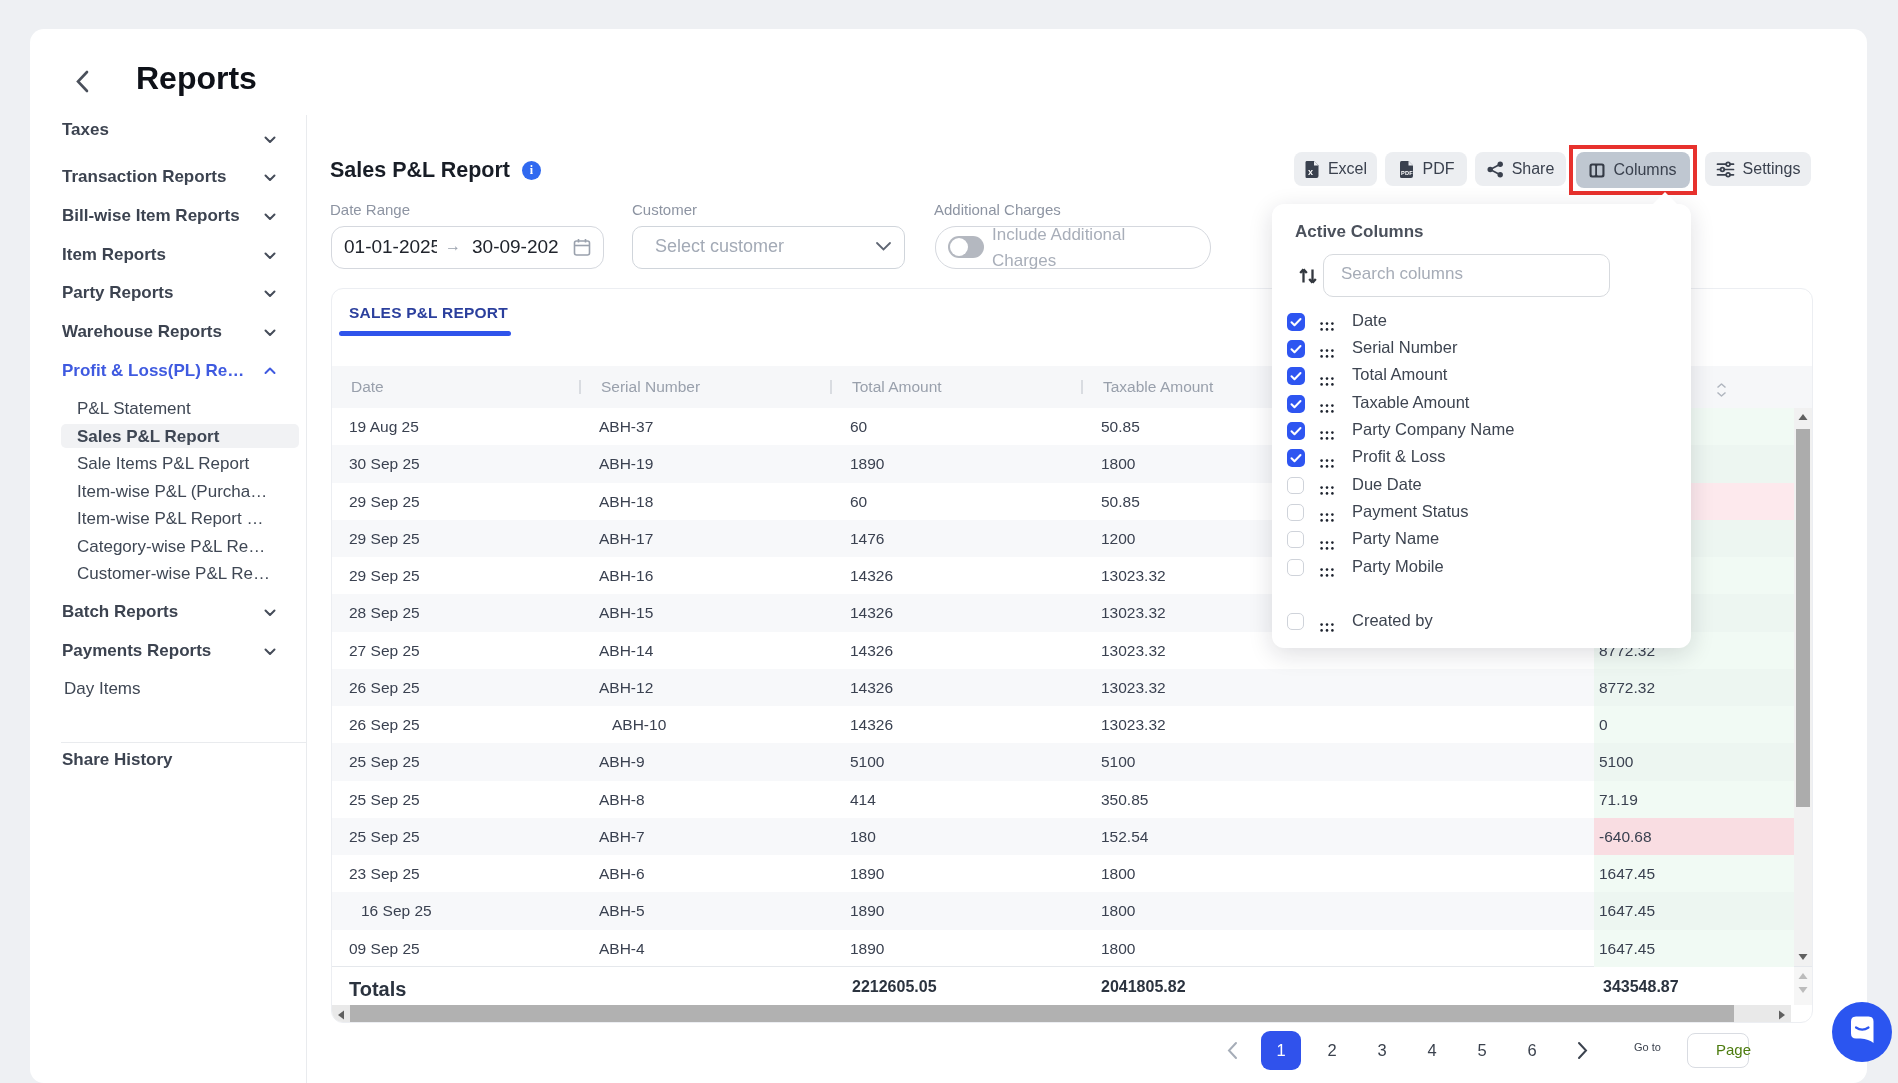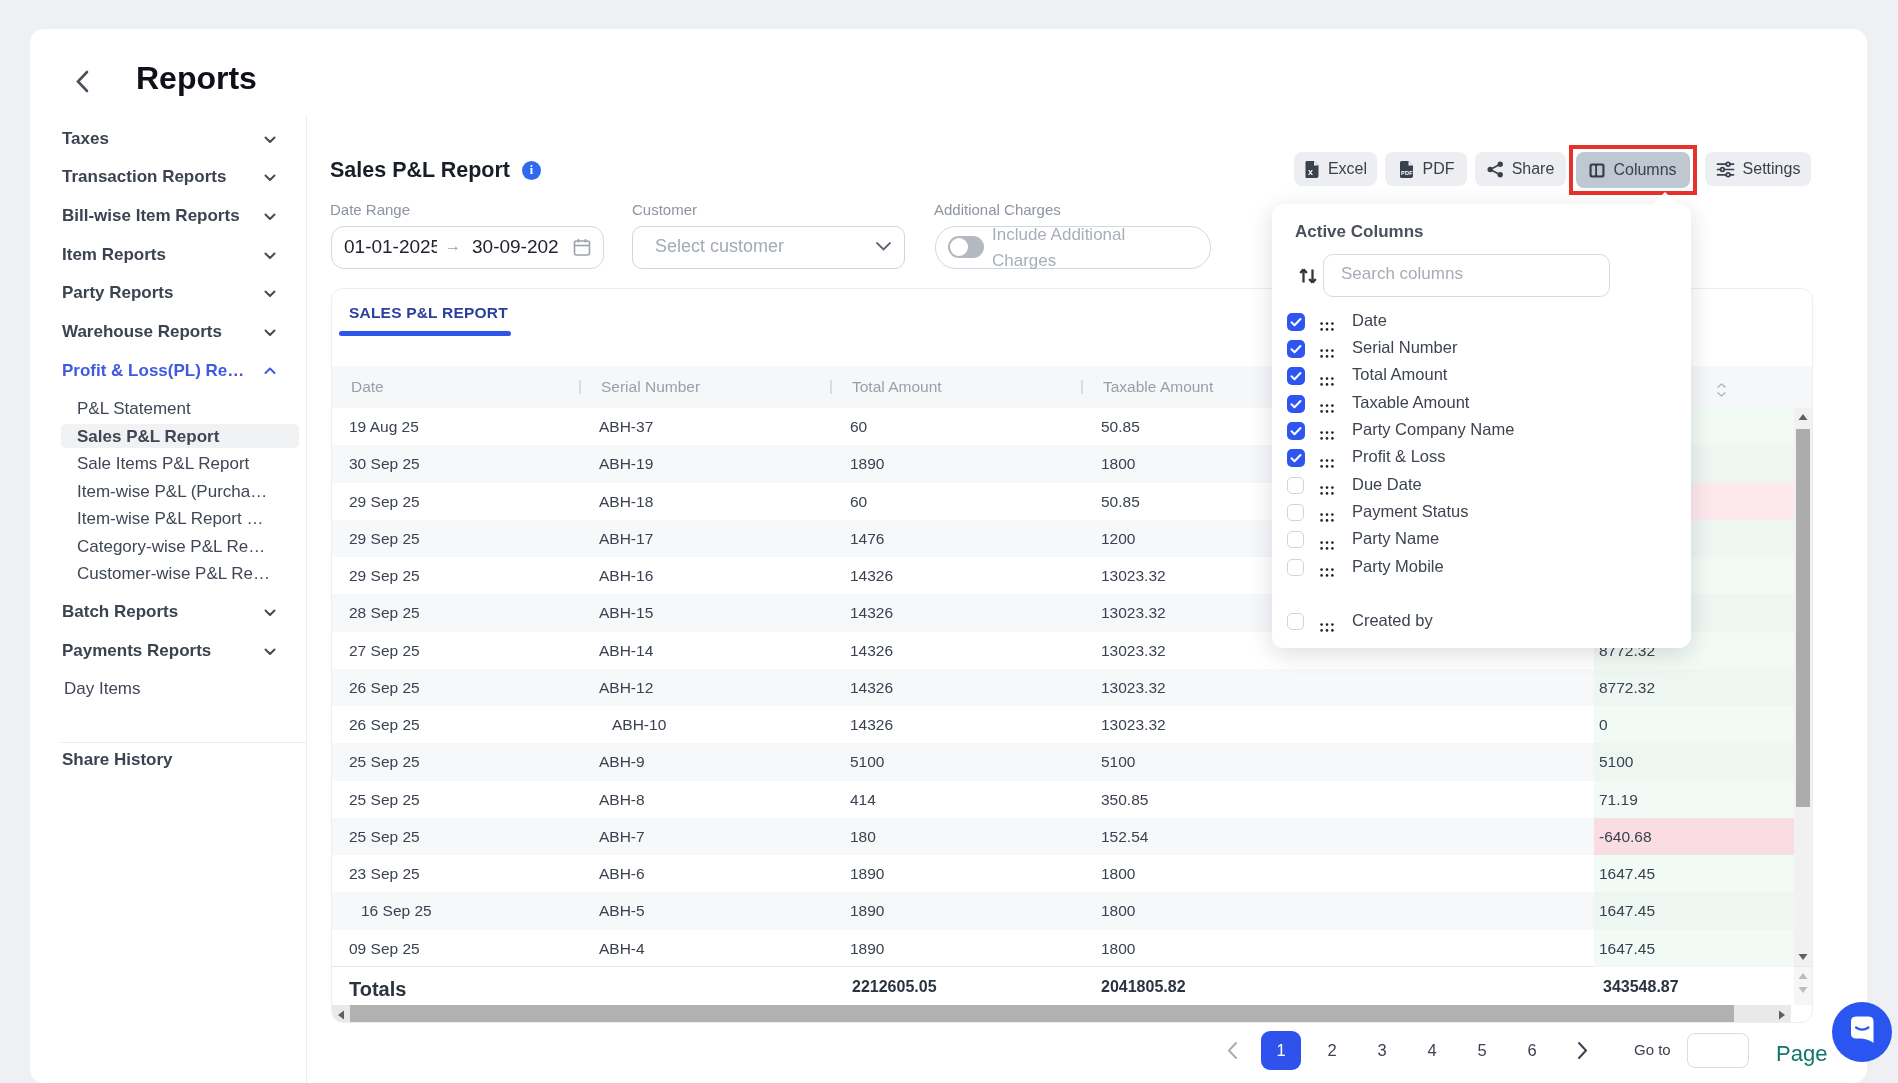--- a/index.html
+++ b/index.html
@@ -27,21 +27,21 @@
 <div class="card"></div>
 
 <svg class="abs" style="left:73px;top:69px;" width="20" height="25" viewBox="0 0 20 25">
     <path d="M14 3 L5 12.5 L14 22" stroke="#4a505b" stroke-width="2.6" fill="none" stroke-linecap="round"></path>
   </svg>
 <div class="abs" style="left:112px;top:60px;font-size:32px;font-weight:700;color:#0e1118;margin-left:24px;">Reports</div>
 
 <div class="abs" style="left:306px;top:115px;width:1px;height:968px;background:#e9ebee;"></div>
 
 <div id="sidebar">
-    <div class="nav" style="top:129px;color:#3c4350;">Taxes</div>
+    <div class="nav" style="top:120px;color:#3c4350;">Taxes</div>
 <svg class="caret" style="left:263px;top:133px;" viewBox="0 0 14 14">
       <path d="M2.5 4.5 L7 9 L11.5 4.5" stroke="#454c59" stroke-width="2" fill="none" stroke-linecap="round" stroke-linejoin="round"></path>
     </svg>
 <div class="nav" style="top:167px;color:#3c4350;">Transaction Reports</div>
 <svg class="caret" style="left:263px;top:171px;" viewBox="0 0 14 14">
       <path d="M2.5 4.5 L7 9 L11.5 4.5" stroke="#454c59" stroke-width="2" fill="none" stroke-linecap="round" stroke-linejoin="round"></path>
     </svg>
 <div class="nav" style="top:206px;color:#3c4350;">Bill-wise Item Reports</div>
 <svg class="caret" style="left:263px;top:210px;" viewBox="0 0 14 14">
       <path d="M2.5 4.5 L7 9 L11.5 4.5" stroke="#454c59" stroke-width="2" fill="none" stroke-linecap="round" stroke-linejoin="round"></path>
@@ -466,21 +466,21 @@
   </svg>
 <div class="pnum" style="left:1261px;background:#3052ec;border-radius:9px;color:#fff;font-weight:500;">1</div>
 <div class="pnum" style="left:1312px;">2</div>
 <div class="pnum" style="left:1362px;">3</div>
 <div class="pnum" style="left:1412px;">4</div>
 <div class="pnum" style="left:1462px;">5</div>
 <div class="pnum" style="left:1512px;">6</div>
 <svg class="abs" style="left:1577px;top:1041px;" width="12" height="19" viewBox="0 0 12 19">
     <path d="M2 2 L9 9.5 L2 17" stroke="#3b424e" stroke-width="2" fill="none" stroke-linecap="round"></path>
   </svg>
-<div class="abs" style="left:1634px;top:1041px;font-size:15px;color:#3b424e;">Go to</div>
+<div class="abs" style="left:1634px;top:1041px;font-size:11px;color:#3b424e;">Go to</div>
 <div class="abs" style="left:1687px;top:1033px;width:62px;height:35px;border:1px solid #d9dce2;border-radius:8px;box-sizing:border-box;background:#fff;"></div>
-<div class="abs" style="left:1776px;top:1041px;font-size:22px;color:#0f766e;">Page</div>
+<div class="abs" style="left:1716px;top:1041px;font-size:15px;color:#4d7c0f;">Page</div>
 
 <div class="abs" style="left:1832px;top:1002px;width:60px;height:60px;border-radius:50%;background:#2b55f0;"></div>
 <svg class="abs" style="left:1845px;top:1013px;" width="34" height="36" viewBox="0 0 34 36">
     <path d="M11 3.5 L23.5 3.5 Q28.5 3.5 28.5 8.5 L28.5 30 Q24 26.2 15.5 25.5 L11 25.5 Q6 25.5 6 20.5 L6 8.5 Q6 3.5 11 3.5 Z" fill="#fff"></path>
     <path d="M11 14.5 Q17.2 18.8 23.5 14.5" stroke="#2b55f0" stroke-width="2.2" fill="none" stroke-linecap="round"></path>
   </svg>
 
 </body></html>

